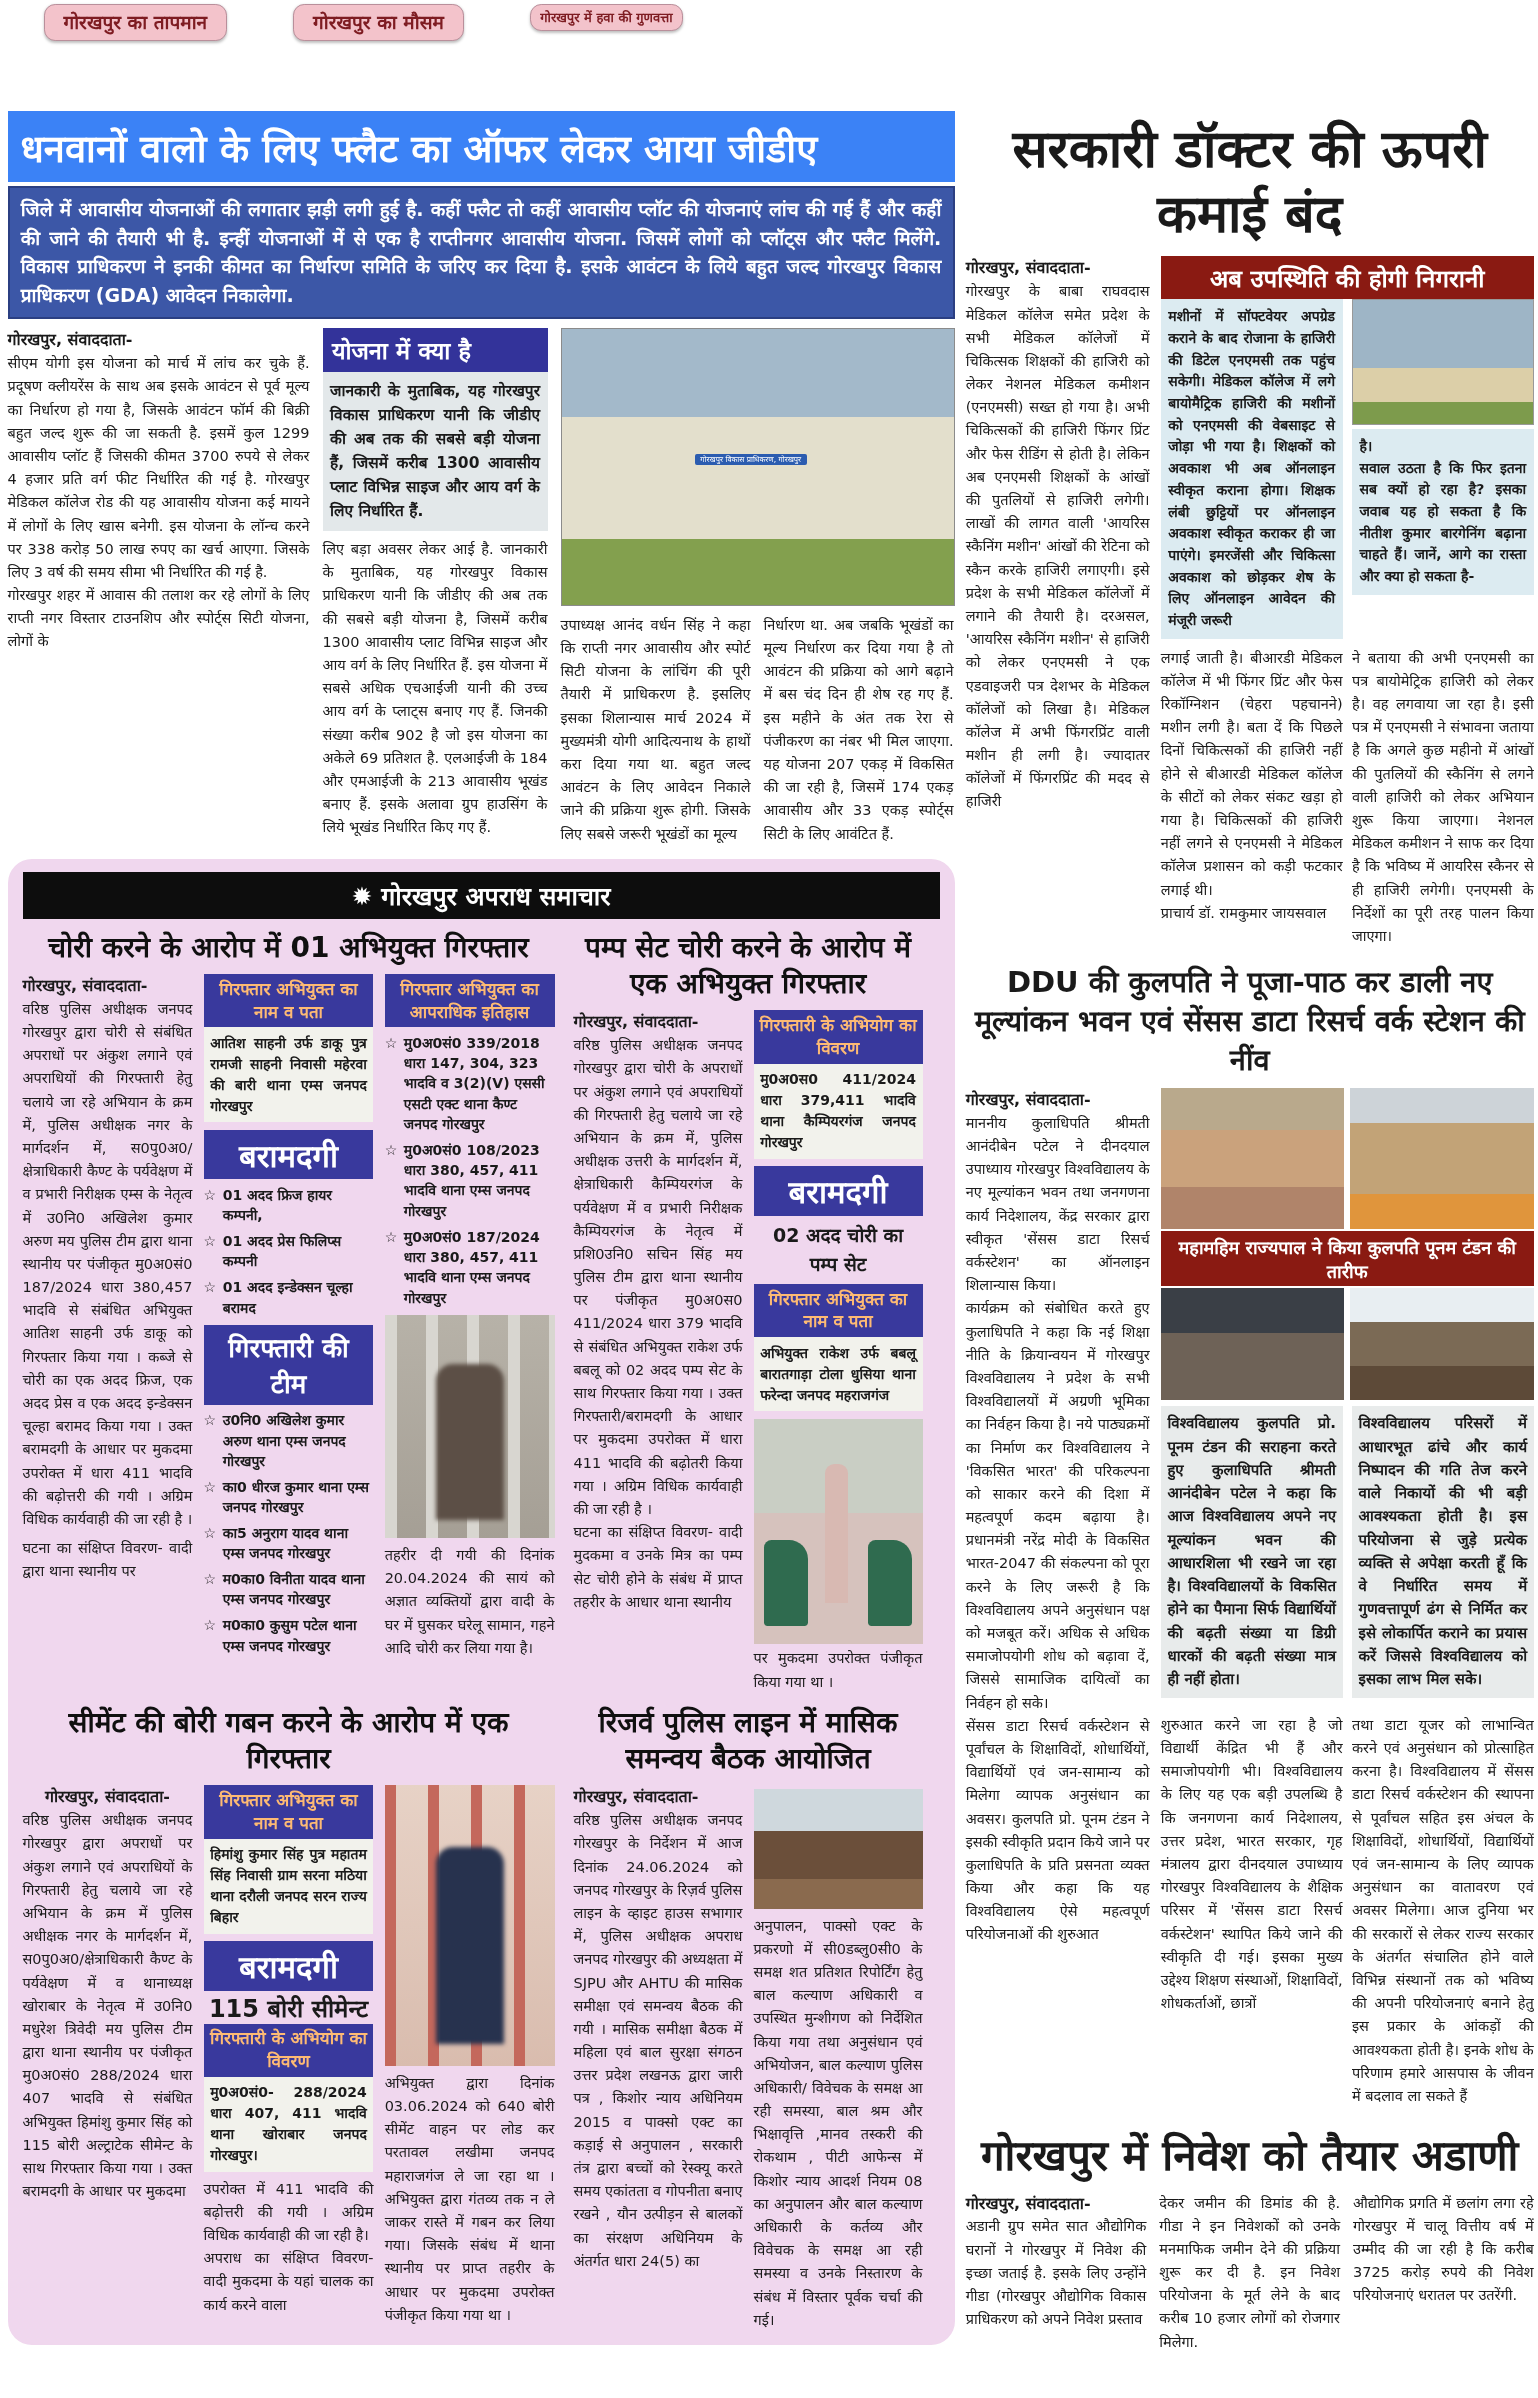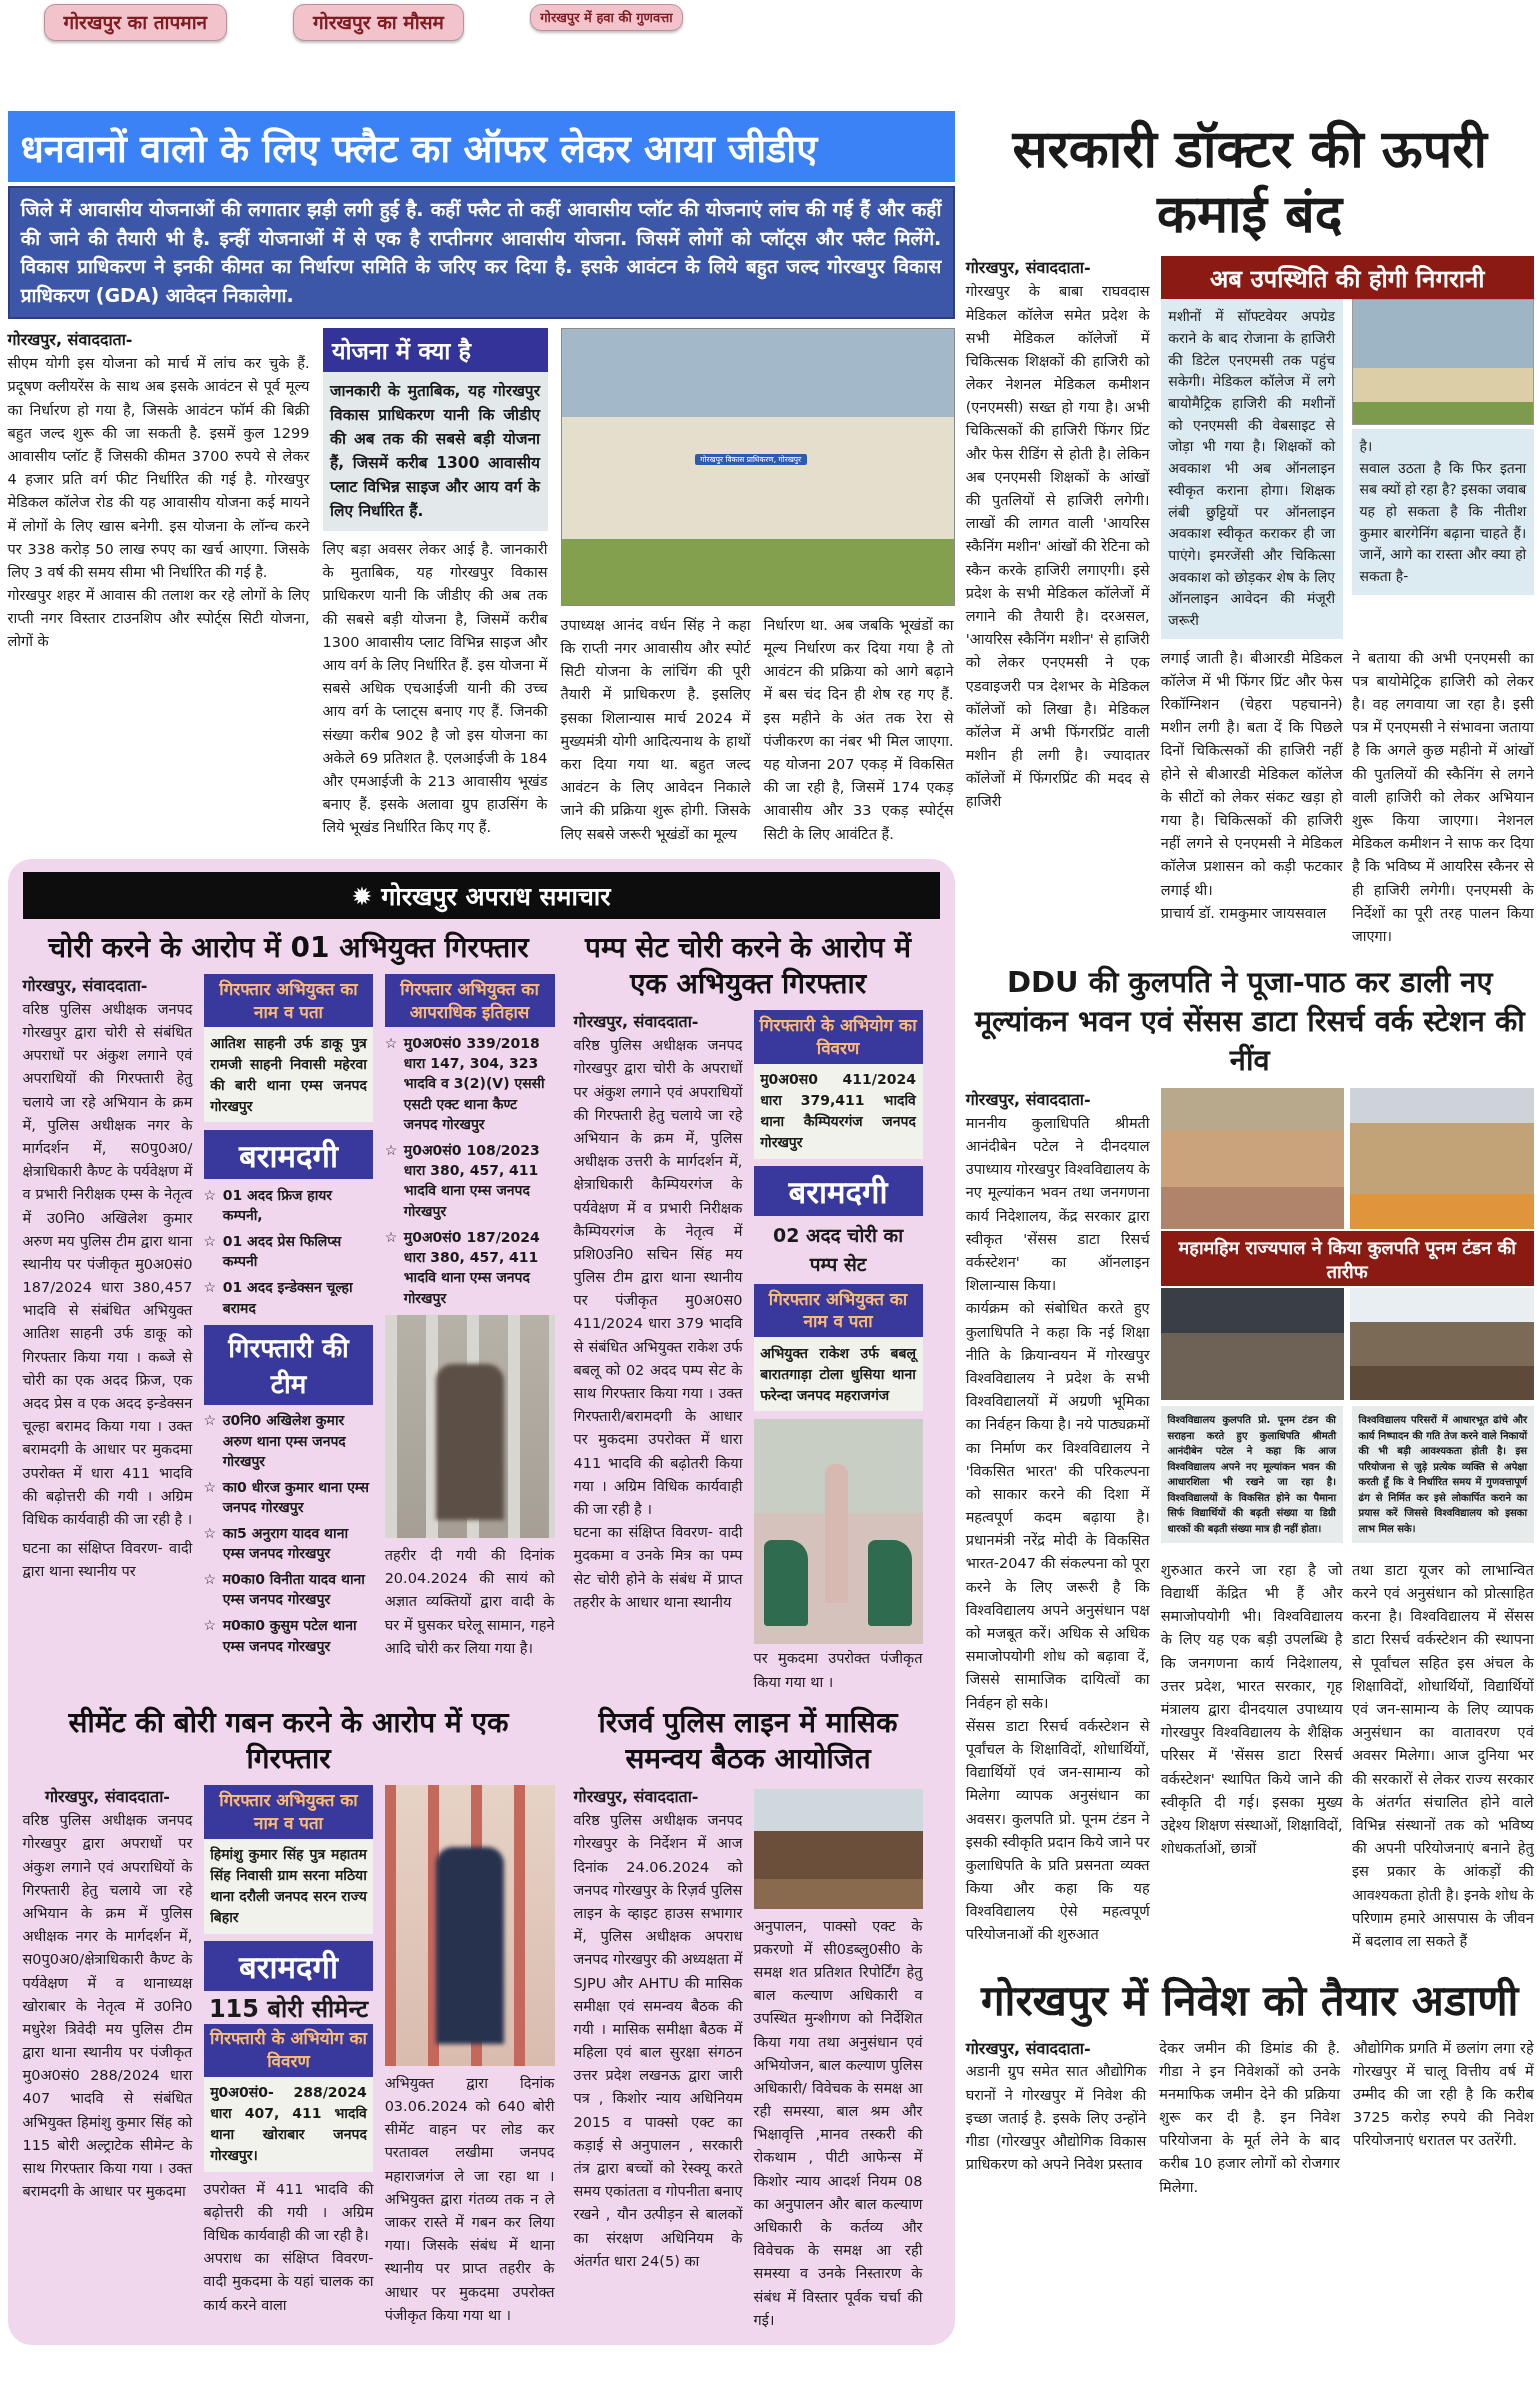--- a/index.html
+++ b/index.html
@@ -70,38 +70,38 @@
   .pump-photo .p1{left:6%;}
   .pump-photo .p2{right:6%;}
   .pump-photo .man{position:absolute;left:42%;bottom:18%;width:14%;height:62%;background:#d8b9b2;border-radius:9.4px 9.4px 0 0;}
   .meet-photo{height:120px;margin-top:3.7px;background:linear-gradient(#cfd8dd 0 35%,#6b4f3a 35% 75%,#8a6a4e 75%);}
   
   .doc-h{font-size:52px;font-weight:800;text-align:center;line-height:1.25;margin:5.6px 0 9.4px 0;}
   .doc-cols{display:flex;gap:11.2px;}
   .dc1{width:184px;}
   .dcr{width:373px;}
   .red-t{background:#8a1a12;color:#fff;font-weight:800;font-size:24px;text-align:center;padding:4.7px;}
-  .blue-b{background:#dcebf1;padding:7.5px;font-weight:400;font-size:14px;text-align:justify;line-height:1.55;white-space:pre-line;}
+  .blue-b{background:#dcebf1;padding:7.5px;font-weight:700;font-size:14px;text-align:justify;line-height:1.55;white-space:pre-line;}
   .dcr-row{display:flex;gap:9.4px;margin-top:0px;}
   .dcr-row>div{flex:1;}
   .hosp{height:124px;background:linear-gradient(#9eb5c6 0 55%,#dccfa8 55% 82%,#7d9b4c 82%);border:0.9px solid #999;margin-bottom:3.7px;}
   
   .ddu-h{font-size:29px;font-weight:800;text-align:center;line-height:1.35;margin:15px 0 7.5px 0;}
   .ddu-cols{display:flex;gap:11.2px;}
   .duc1{width:184px;}
   .ducr{width:373px;}
   .ph-row{display:flex;gap:5.6px;}
   .ph{flex:1;height:141px;}
   .ph.a{background:linear-gradient(#b9a98c 0 30%,#caa27c 30% 70%,#b0846a 70%);}
   .ph.b{background:linear-gradient(#cdd3d8 0 25%,#c2a377 25% 75%,#e0953c 75%);}
   .ph.c{background:linear-gradient(#3a3f46 0 40%,#6e6257 40%);}
   .ph.d{background:linear-gradient(#e8eef2 0 30%,#7b6a55 30% 70%,#5d4a38 70%);}
   .cap-band{background:#8a1a12;color:#fff;font-weight:800;font-size:18px;text-align:center;padding:3.7px;margin:1.9px 0;}
   .hl-row{display:flex;gap:9.4px;margin-top:5.6px;}
-  .hl{flex:1;background:#e8ebeb;padding:6.6px;font-weight:600;font-size:10px;text-align:justify;line-height:1.55;}
+  .hl{flex:1;background:#e8ebeb;padding:6.6px;font-weight:600;font-size:15px;text-align:justify;line-height:1.55;}
   .tx-row{display:flex;gap:9.4px;margin-top:16px;}
   .tx-row>div{flex:1;}
   
   .ad-h{font-size:42px;font-weight:800;text-align:center;margin:17px 0 9.4px 0;}
   .ad-cols{display:flex;gap:13px;}
   .ad-cols>div{flex:1;}
 </style>
 </head>
 <body>
 

